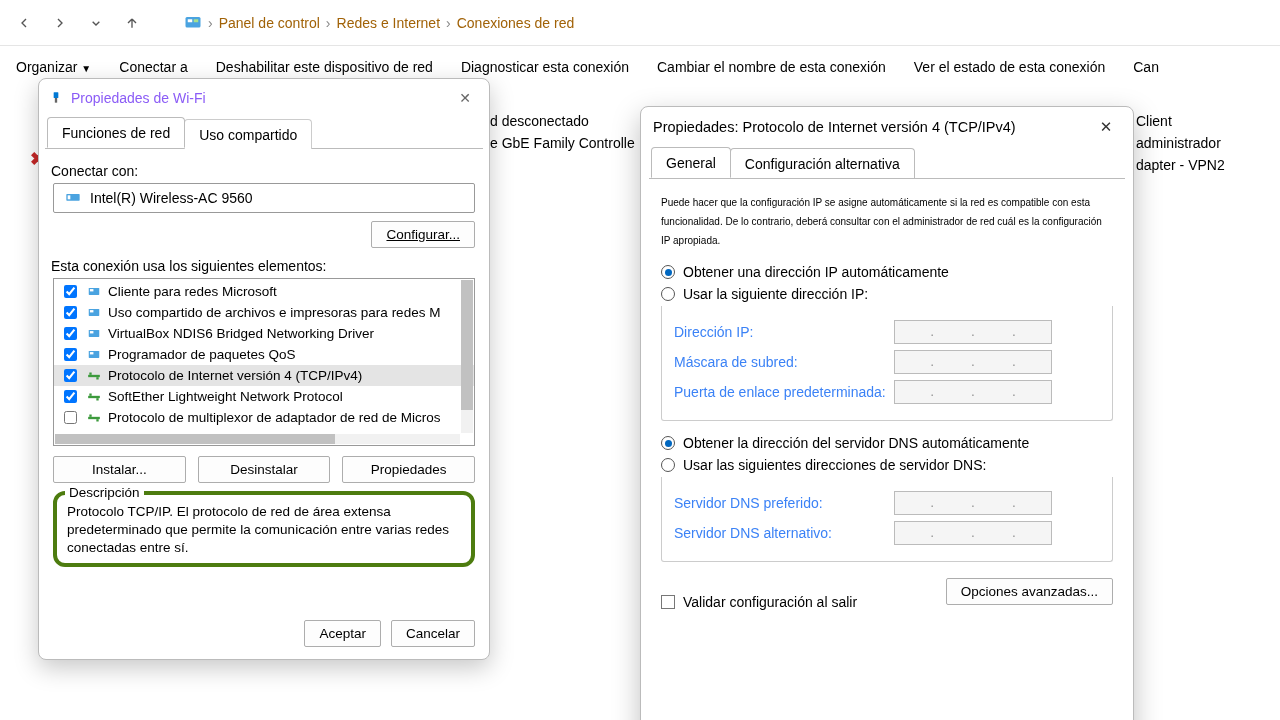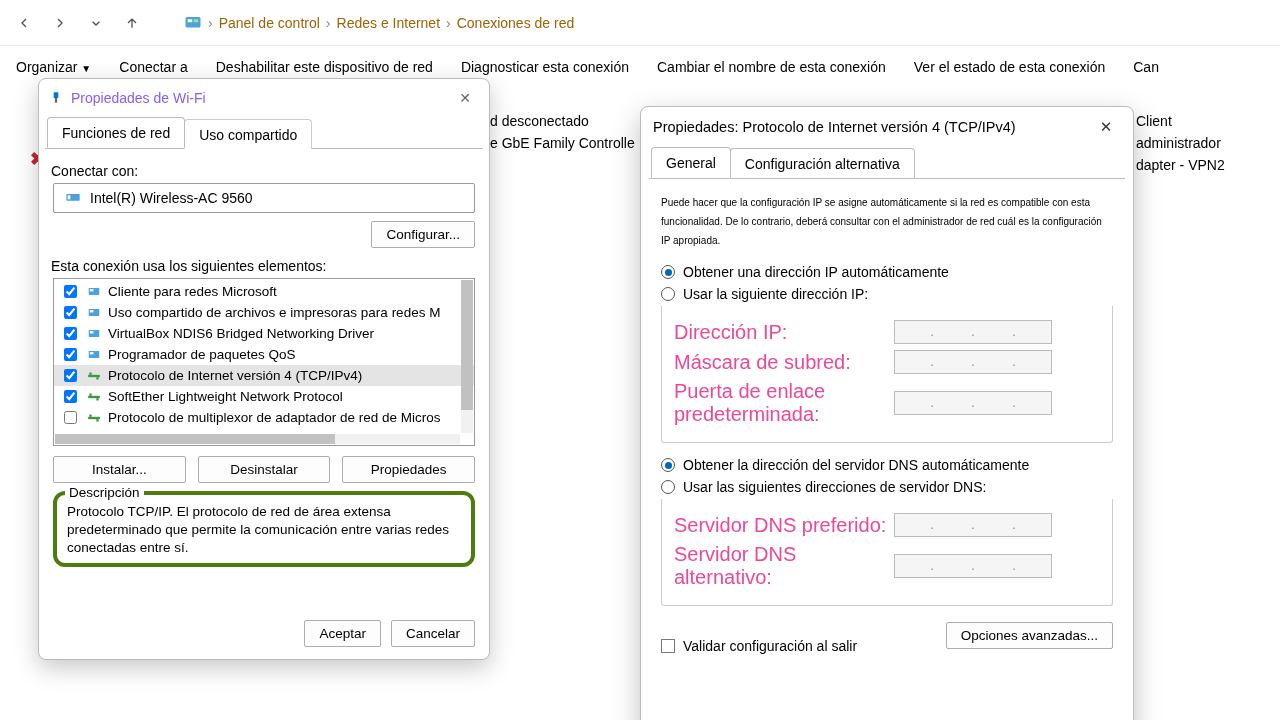--- a/index.html
+++ b/index.html
@@ -37,21 +37,21 @@
   .wifi-tab { padding:7px 14px 6px; border:1px solid #bbb; border-bottom:none; background:#fff; font-size:14px; border-top-left-radius:4px; border-top-right-radius:4px; margin-right:-1px; }
   .wifi-tab.inactive { border-color:#ccc; position:relative; top:1px; }
   .wifi-panel { border-top:1px solid #bbb; margin:0 6px; padding:10px 6px 0; }
   .wifi-tab.active { position:relative; z-index:2; border-bottom:1px solid #fff; }
 
   .label { font-size:14px; margin:4px 0; }
   .adapter-box { display:flex; align-items:center; gap:8px; border:1px solid #999; border-radius:2px; padding:6px 10px; margin:4px 2px 8px; font-size:14px; }
   .adapter-box .nic-icon { width:18px; height:16px; }
 
   .btn { background:#fdfdfd; border:1px solid #adadad; padding:5px 14px; font-size:13.5px; border-radius:2px; cursor:pointer; }
-  .btn-row-right { display:flex; justify-content:flex-end; margin:2px 2px 10px; }
+  .btn-row-right { display:flex; justify-content:flex-end; margin:2px 2px 10px;text-decoration:underline; }
 
   .components-list { border:1px solid #999; margin:4px 2px 6px; height:168px; overflow:hidden; position:relative; }
   .components-list .inner { padding:2px 0; }
   .comp-row { display:flex; align-items:center; gap:6px; padding:1px 6px; font-size:13.5px; white-space:nowrap; }
   .comp-row.selected { background:#e4e4e4; }
   .comp-row input { width:13px; height:13px; }
   .comp-row .prot-icon { width:16px; height:14px; }
   .components-list .scroll-track { position:absolute; right:1px; top:1px; bottom:12px; width:12px; background:#f1f1f1; }
   .components-list .scroll-thumb { position:absolute; right:1px; top:1px; width:12px; height:130px; background:#c1c1c1; }
   .components-list .h-track { position:absolute; left:1px; right:14px; bottom:1px; height:10px; background:#f1f1f1; }
@@ -79,21 +79,21 @@
   .ip-tab.active { position:relative; z-index:2; border-bottom:1px solid #fff; }
   .ip-panel { border-top:1px solid #bbb; margin:0 8px; padding:14px 12px 0; }
 
   .explain { font-size:10px; line-height:19px; margin-bottom:14px; }
   .radio-row { display:flex; align-items:center; gap:8px; margin:4px 0 6px; font-size:14px; }
   .radio-dot { width:14px; height:14px; border:1px solid #555; border-radius:50%; display:inline-flex; align-items:center; justify-content:center; background:#fff; }
   .radio-dot.checked::after { content:""; width:7px; height:7px; background:#0067c0; border-radius:50%; }
 
   .inset-group { border:1px solid #ccc; border-top:none; border-radius:0 0 3px 3px; padding:8px 12px 10px; margin:-2px 0 14px 0; }
   .field-row { display:flex; align-items:center; margin:6px 0; }
-  .field-row .fl { width:220px; color:#ec4899; font-size:20px; }
+  .field-row .fl { width:220px; color:#3b82f6; font-size:14px; }
   .ip-input { width:158px; height:24px; border:1px solid #bbb; background:#f5f5f5; display:flex; align-items:center; justify-content:space-evenly; color:#888; font-size:12px; }
   .ip-input span { padding:0 2px; }
 
   .check-row { display:flex; align-items:center; gap:8px; margin-top:16px; font-size:14px; }
   .check-box { width:14px; height:14px; border:1px solid #777; background:#fff; }
 
   .ip-btn-adv { margin-left:auto; }
   .ip-bottom-row { display:flex; align-items:flex-start; margin-top:16px; }
 
   .ip-footer { position:absolute; right:16px; bottom:14px; display:flex; gap:12px; }

